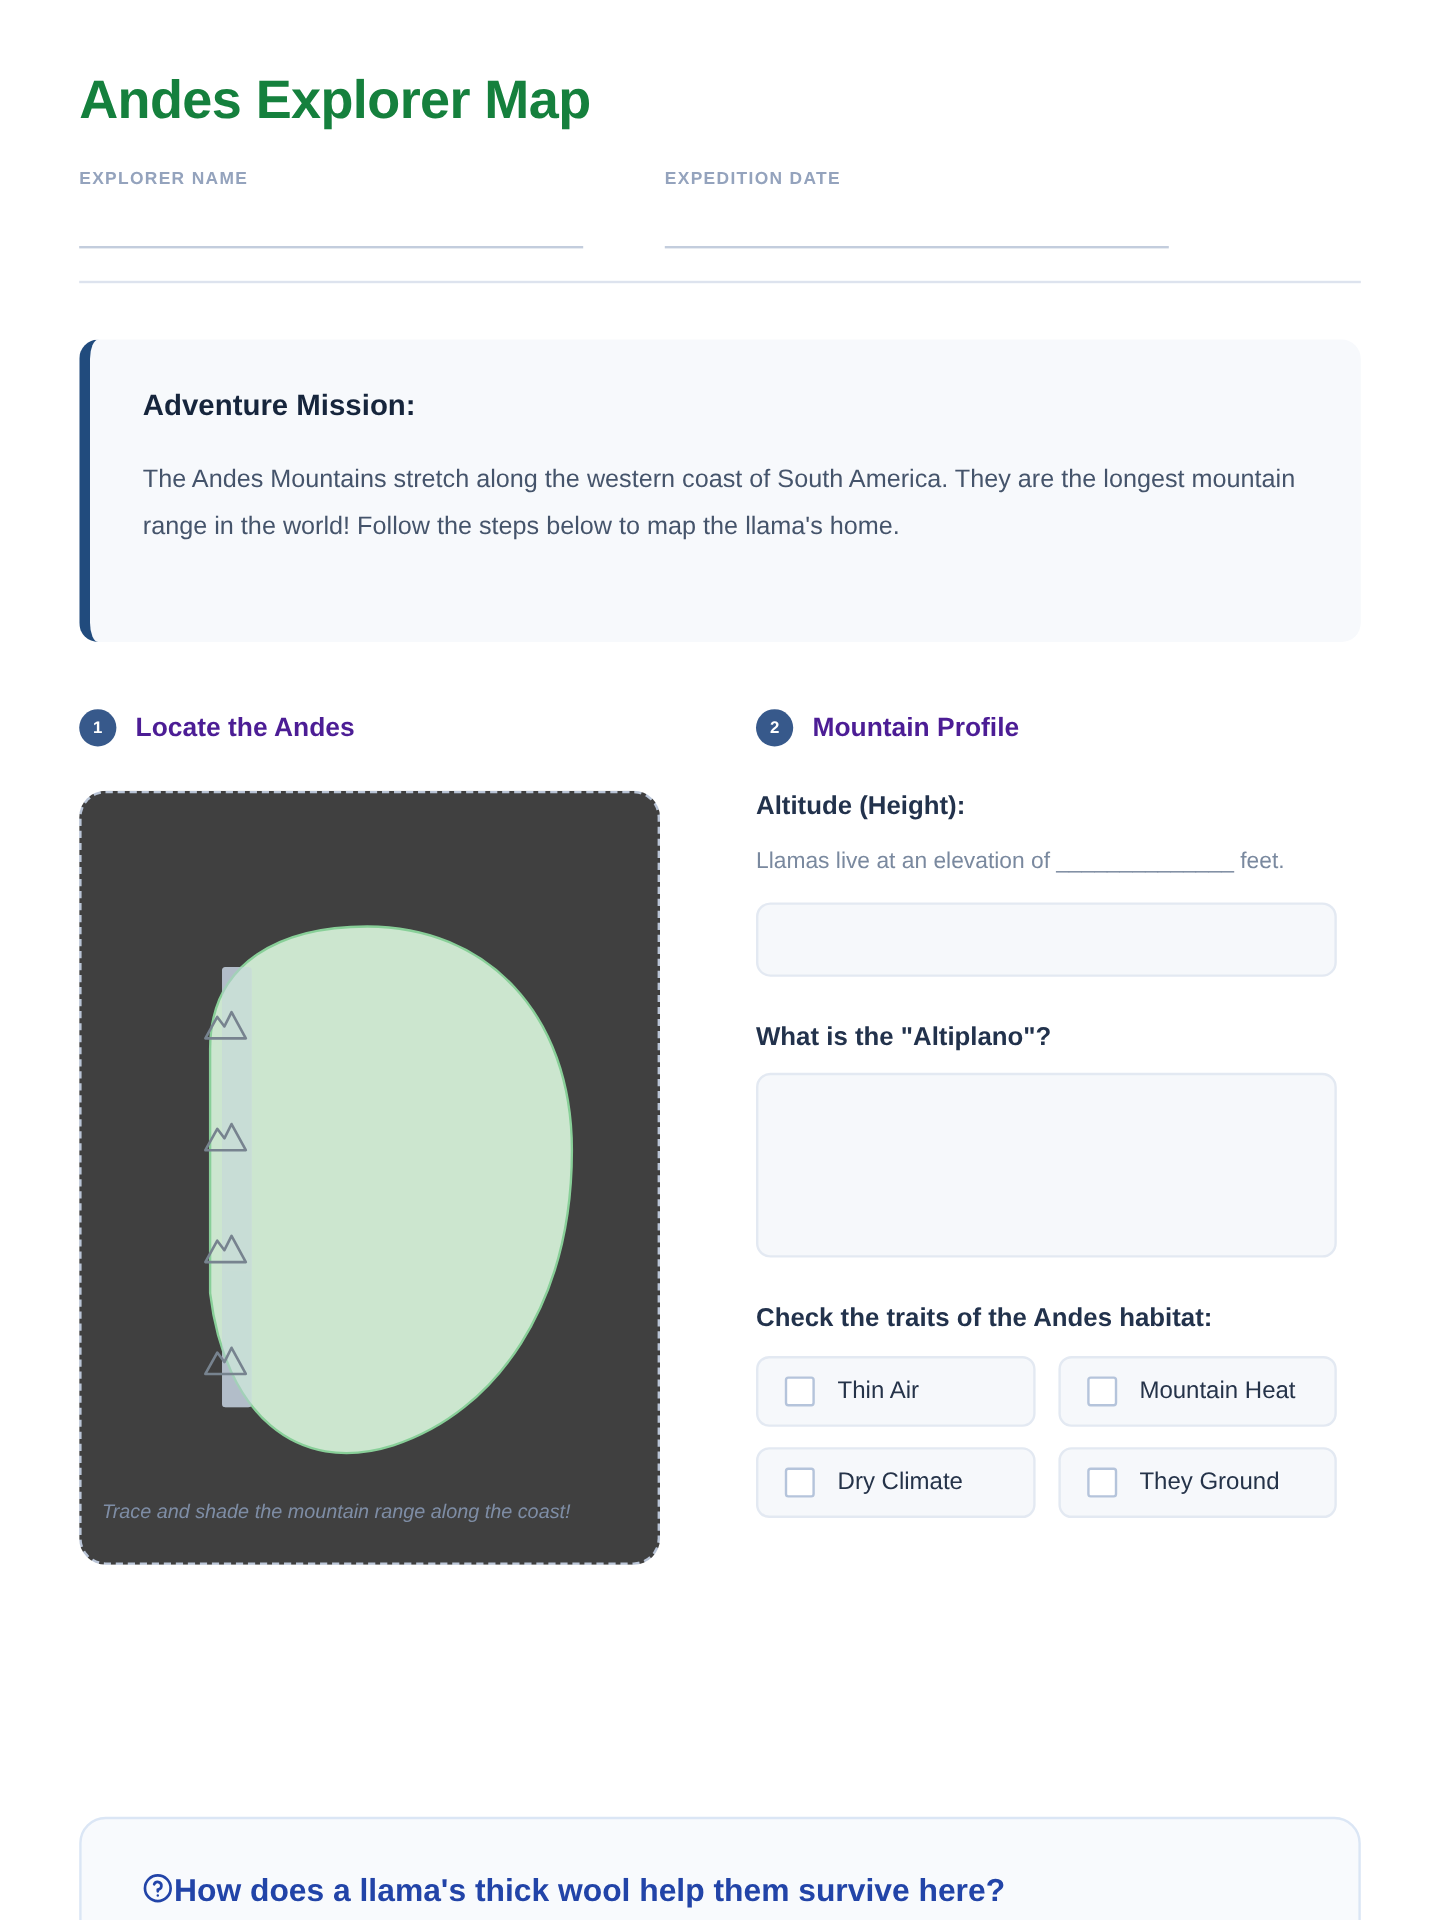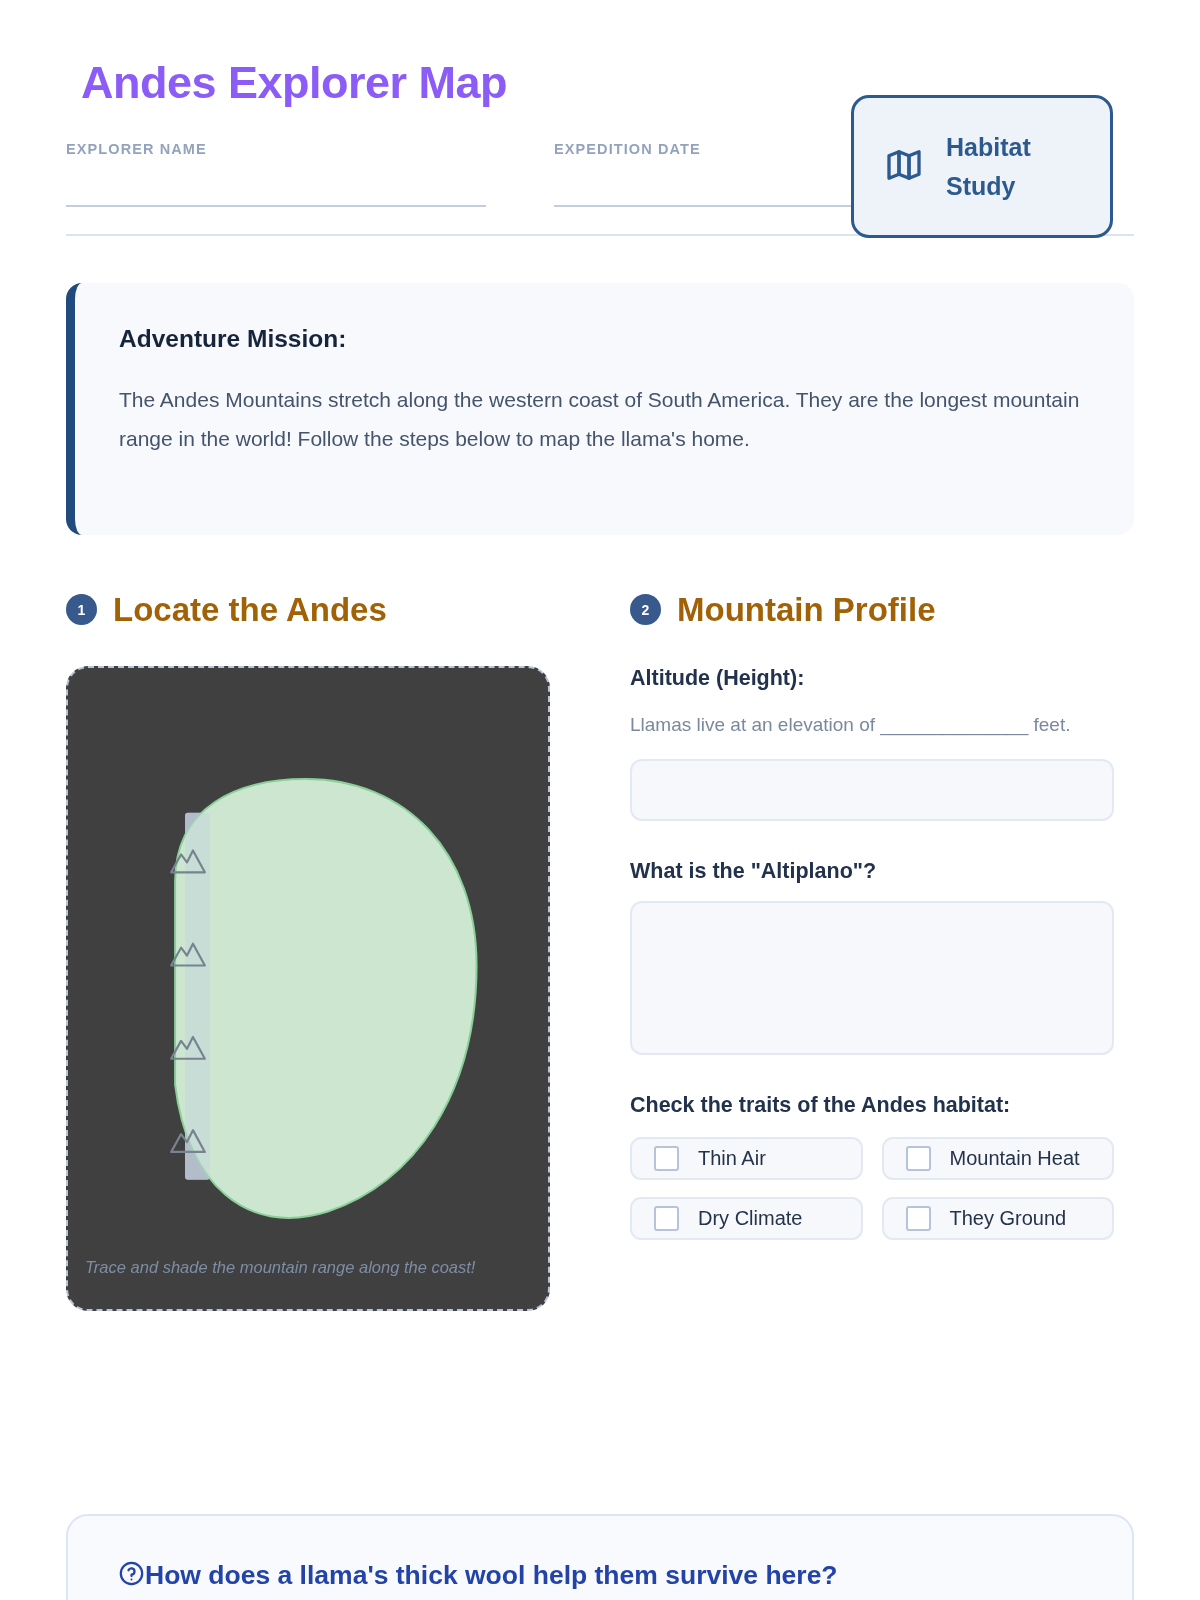--- a/index.html
+++ b/index.html
@@ -21,24 +21,23 @@
 
   
   .header {
     position: relative;
     padding-top: 58px;
   }
 
   .page-title {
     font-size: 45px;
     font-weight: bold;
-    color: #8b5cf6;
+    color: #15803d;
     letter-spacing: -0.5px;
     line-height: 1.1;
-    margin-left: 15px;
   }
 
   .meta-row {
     display: flex;
     margin-top: 33px;
     gap: 68px;
   }
 
   .meta-field {
     width: 420px;
@@ -134,23 +133,23 @@
     background: #37598b;
     color: #ffffff;
     font-size: 14px;
     font-weight: bold;
     display: flex;
     align-items: center;
     justify-content: center;
   }
 
   .step-title {
-    font-size: 33px;
-    font-weight: bold;
-    color: #a16207;
+    font-size: 22px;
+    font-weight: bold;
+    color: #4c1d95;
   }
 
   
   .map-panel {
     position: relative;
     height: 645px;
     border: 2px dashed #b9c4d6;
     border-radius: 22px;
     background: #404040;
     overflow: hidden;
@@ -198,21 +197,21 @@
     display: grid;
     grid-template-columns: 1fr 1fr;
     gap: 17px 19px;
     margin-top: 19px;
   }
 
   .trait {
     display: flex;
     align-items: center;
     gap: 19px;
-    height: 43px;
+    height: 59px;
     padding: 0 22px;
     background: #f6f8fb;
     border: 2px solid #e3e9f2;
     border-radius: 11px;
   }
 
   .trait-box {
     width: 25px; height: 25px;
     border: 2px solid #b5c4db;
     border-radius: 3px;
@@ -266,33 +265,20 @@
         <div class="meta-rule"></div>
       </div>
 
       <div class="meta-field">
         <div class="meta-label">EXPEDITION DATE</div>
         <div class="meta-rule"></div>
       </div>
 
     </div>
 
-    <div class="badge">
-      <span class="badge-icon">
-        <svg width="40" height="40" viewBox="0 0 24 24" fill="none" stroke="#2d5a8e" stroke-width="2" stroke-linecap="round" stroke-linejoin="round">
-          <path d="M9 4 L3 6.5 V20 L9 17.5 Z"></path>
-          <path d="M9 4 L15 6.5 V20 L9 17.5 Z"></path>
-          <path d="M15 6.5 L21 4 V17.5 L15 20 Z"></path>
-        </svg>
-      </span>
-      <span class="badge-text">
-        <span>Habitat</span><br>
-        <span>Study</span>
-      </span>
-    </div>
 
     <div class="divider"></div>
   </div>
 
   <div class="mission">
     <div class="mission-title">Adventure Mission:</div>
     <div class="mission-body">The Andes Mountains stretch along the western coast of South America. They are the longest mountain range in the world! Follow the steps below to map the llama's home.</div>
   </div>
 
   <div class="columns">

